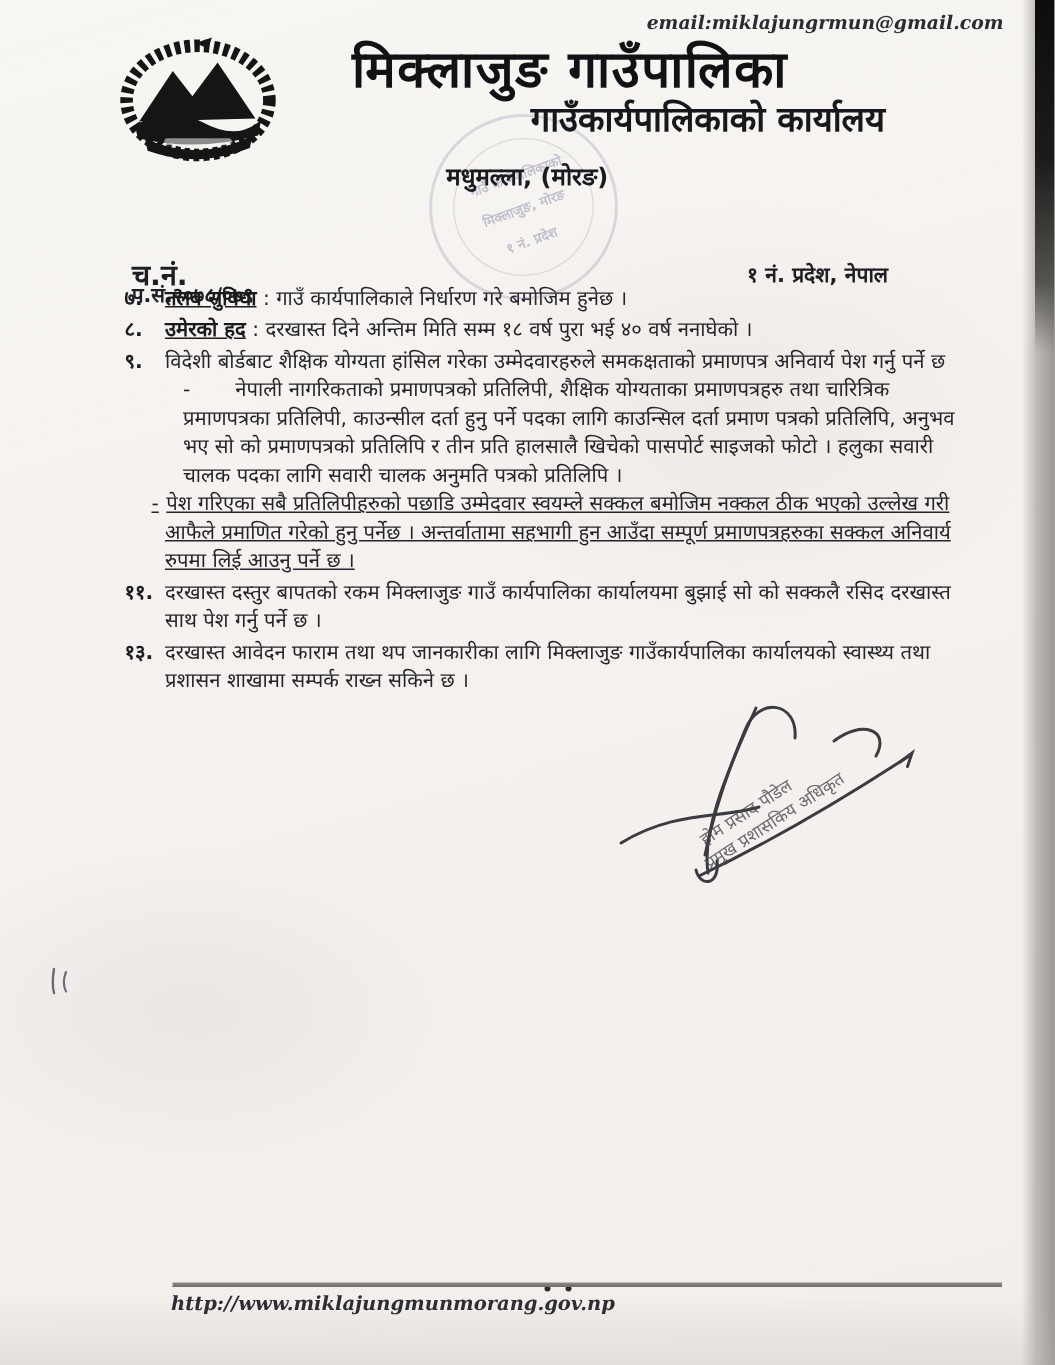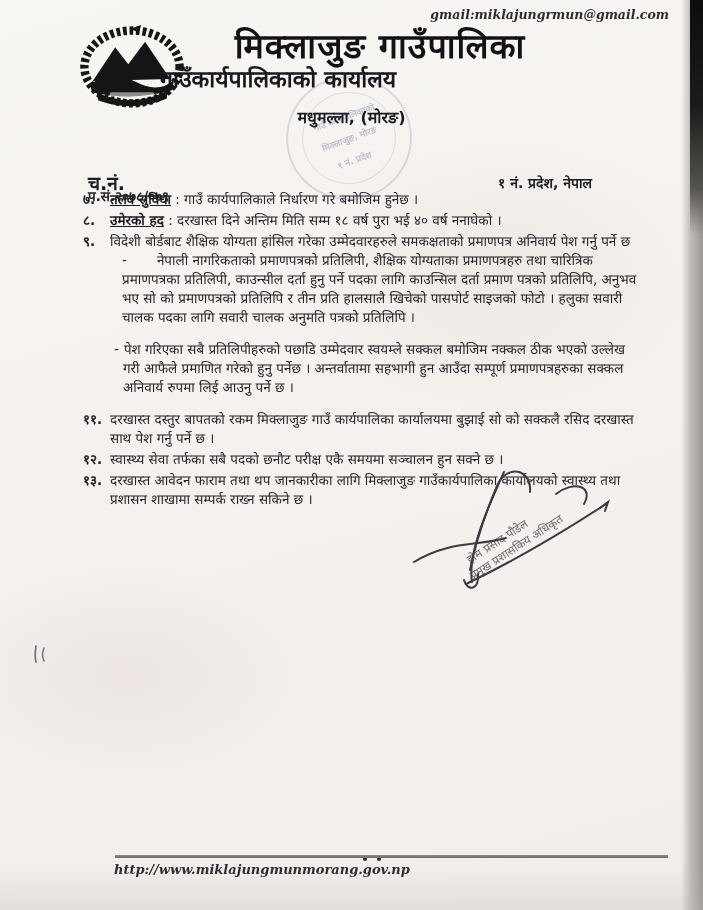--- a/index.html
+++ b/index.html
@@ -17,21 +17,21 @@
     background:linear-gradient(to left,#9b9893,#bfbcb7 55%,rgba(244,241,238,0));}
   .edge-dark{position:absolute;top:0;right:0;width:13px;height:235px;
     background:linear-gradient(to bottom,#0d0d0d 0%,#1c1b1a 45%,#55534f 80%,rgba(150,148,144,0));}
   .bottom-shade{position:absolute;bottom:0;left:0;width:100%;height:46px;
     background:linear-gradient(to top,rgba(186,180,176,0.28),transparent);}
   
   .email{position:absolute;top:7px;right:34px;font:italic 700 12.5px "DejaVu Serif","Liberation Serif",serif;color:#2b2b33;}
   .logo{position:absolute;left:76px;top:22px;width:112px;height:88px;}
   .title{position:absolute;top:22px;left:160px;width:440px;text-align:center;
     font-size:34px;font-weight:800;color:#121216;letter-spacing:1px;z-index:3;}
-  .subtitle{position:absolute;top:62px;left:160px;width:430px;text-align:left;
+  .subtitle{position:absolute;top:62px;left:160px;width:430px;text-align:right;
     font-size:23px;font-weight:700;color:#17171c;z-index:3;}
   .place{position:absolute;top:106px;left:0;width:703px;text-align:center;
     font-size:16px;font-weight:700;color:#1b1a20;z-index:3;}
   .province{position:absolute;top:129px;left:498px;font-size:14px;font-weight:700;color:#1f1e24;margin-top:44px;}
   .refno{position:absolute;top:151px;left:88px;font-size:13.5px;font-weight:700;color:#1f1e24;margin-top:36px;}
   .chno{position:absolute;top:170px;left:88px;font-size:19px;font-weight:700;color:#1f1e24;}
   
   .stamp{position:absolute;top:76px;left:286px;width:126px;height:124px;z-index:1;
     transform:rotate(-14deg);opacity:0.55;}
   .stamp .ring{position:absolute;inset:0;border:2px solid rgba(110,100,144,0.38);border-radius:50%;}
@@ -39,21 +39,21 @@
   .stamp .stx{position:absolute;left:0;width:100%;text-align:center;
     font-size:9px;font-weight:700;color:rgba(100,90,140,0.62);transform:rotate(-6deg);}
   .s1{top:34px;} .s2{top:56px;} .s3{top:78px;}
   
   .body{position:absolute;top:188px;left:60px;width:590px;font-size:13.5px;line-height:19px;color:#26242a;}
   .row{display:grid;grid-template-columns:50px 1fr;margin-top:2px;}
   .row .num{font-weight:700;padding-left:23px;color:#1e1d23;}
   .row .txt b{font-weight:700;color:#1b1a1f;text-decoration:underline;}
   p.sub1{margin:0 0 0 62px;}
   p.sub1 .dash{margin-right:30px;}
-  p.sub2{margin:13px;padding-left:50px;text-indent:-9px;}
+  p.sub2{margin:0;padding-left:50px;text-indent:-9px;text-decoration:underline;}
   p.sub2 .dash{margin-right:5px;}
   
   .signature{position:absolute;left:408px;top:462px;width:220px;height:142px;z-index:2;}
   
   .inkmark{position:absolute;left:28px;top:642px;width:26px;height:26px;opacity:.8;}
   
   .footer-line{position:absolute;left:115px;top:855px;width:553px;height:3px;
     background:linear-gradient(to bottom,#8d8b86,#6f6d68);}
   .footer-dots{position:absolute;left:363px;top:846px;width:30px;height:8px;}
   .footer-dots i{display:inline-block;width:4px;height:4px;border-radius:50%;background:#2a2a2a;margin-right:10px;}
@@ -62,21 +62,21 @@
 </style>
 </head>
 <body>
 
 <div id="page">
 
   <div class="edge-band"></div>
   <div class="edge-dark"></div>
   <div class="bottom-shade"></div>
 
-  <div class="email">gmail:miklajungrmun@gmail.com</div>
+  <div class="email">email:miklajungrmun@gmail.com</div>
 
   <div class="logo">
     <svg viewBox="0 0 120 92" width="112" height="88">
       <ellipse cx="60" cy="47" rx="51" ry="39" fill="none" stroke="#151515" stroke-width="9" stroke-dasharray="4 3"></ellipse>
       <path d="M58,6 l12,-4 l-3,8 z" fill="#151515"></path>
       <path d="M18,62 L42,26 L56,44 L74,20 L101,60 Z" fill="#151515"></path>
       <path d="M15,65 Q40,50 64,63 T105,61 L103,72 Q60,84 17,74 Z" fill="#151515"></path>
       <path d="M22,74 Q60,92 99,72 L97,81 Q60,96 24,83 Z" fill="#151515"></path>
       <rect x="36" y="74" width="48" height="5" rx="2" fill="#f1eeeb" opacity="0.55"></rect>
     </svg>
@@ -115,24 +115,20 @@
       <span class="dash">-</span><span>नेपाली नागरिकताको प्रमाणपत्रको प्रतिलिपी, शैक्षिक योग्यताका प्रमाणपत्रहरु तथा चारित्रिक प्रमाणपत्रका प्रतिलिपी, काउन्सील दर्ता हुनु पर्ने पदका लागि काउन्सिल दर्ता प्रमाण पत्रको प्रतिलिपि, अनुभव भए सो को प्रमाणपत्रको प्रतिलिपि र तीन प्रति हालसालै खिचेको पासपोर्ट साइजको फोटो । हलुका सवारी चालक पदका लागि सवारी चालक अनुमति पत्रको प्रतिलिपि ।</span>
     </p>
     <p class="sub2">
       <span class="dash">-</span><span>पेश गरिएका सबै प्रतिलिपीहरुको पछाडि उम्मेदवार स्वयम्ले सक्कल बमोजिम नक्कल ठीक भएको उल्लेख गरी आफैले प्रमाणित गरेको हुनु पर्नेछ । अन्तर्वातामा सहभागी हुन आउँदा सम्पूर्ण प्रमाणपत्रहरुका सक्कल अनिवार्य रुपमा लिई आउनु पर्ने छ ।</span>
     </p>
     <div class="row">
       <span class="num">११.</span>
       <span class="txt"><b></b><span>दरखास्त दस्तुर बापतको रकम मिक्लाजुङ गाउँ कार्यपालिका कार्यालयमा बुझाई सो को सक्कलै रसिद दरखास्त साथ पेश गर्नु पर्ने छ ।</span></span>
     </div>
     <div class="row">
-      <span class="num">१२.</span>
-      <span class="txt"><b></b><span>स्वास्थ्य सेवा तर्फका सबै पदको छनौट परीक्ष एकै समयमा सञ्चालन हुन सक्ने छ ।</span></span>
-    </div>
-    <div class="row">
       <span class="num">१३.</span>
       <span class="txt"><b></b><span>दरखास्त आवेदन फाराम तथा थप जानकारीका लागि मिक्लाजुङ गाउँकार्यपालिका कार्यालयको स्वास्थ्य तथा प्रशासन शाखामा सम्पर्क राख्न सकिने छ ।</span></span>
     </div>
   </div>
 
   <div class="signature">
     <svg viewBox="0 0 220 142" width="220" height="142">
       <g fill="none" stroke="#3c3b42" stroke-width="2" stroke-linecap="round">
         <path d="M122,30 C124,6 98,2 89,24 C78,50 68,78 62,108"></path>
         <path d="M96,10 C74,58 60,94 64,120"></path>

